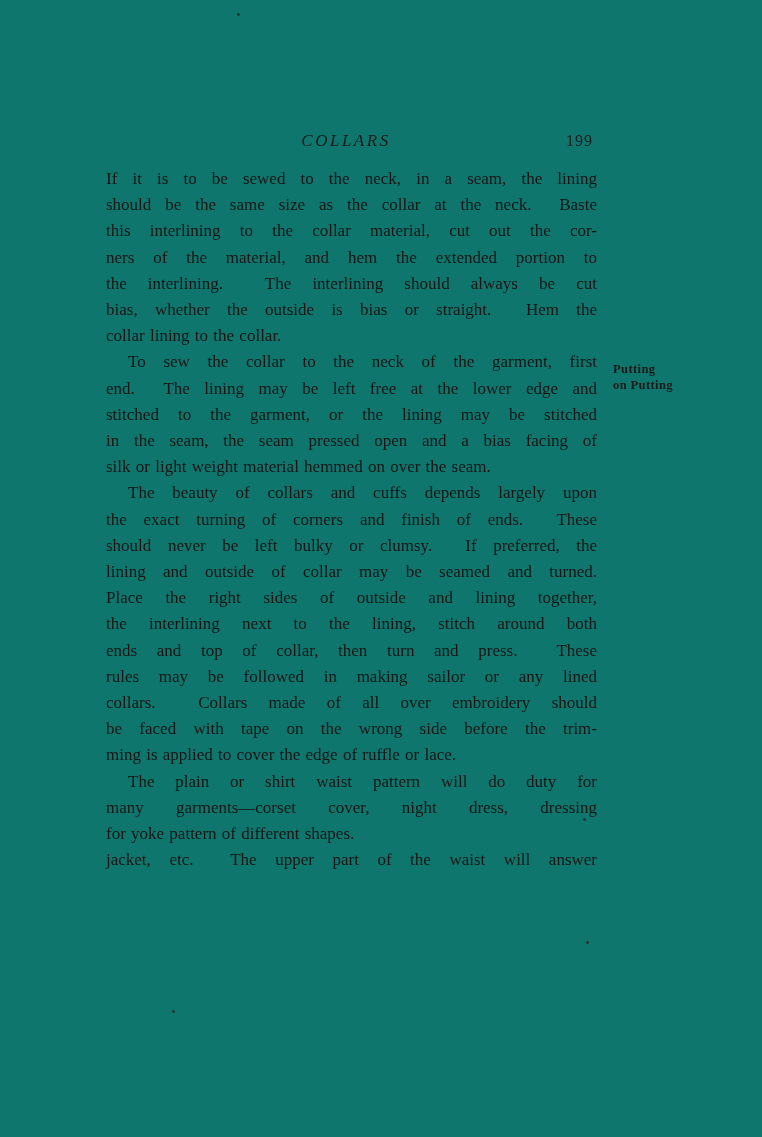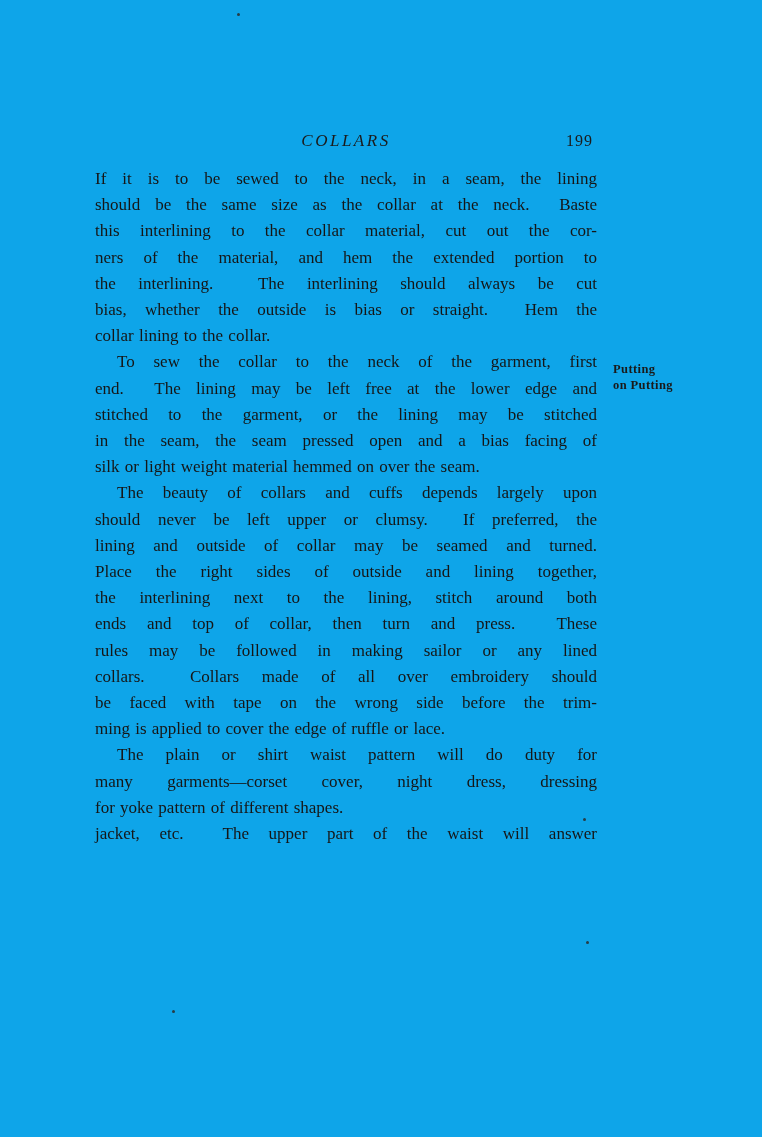--- a/index.html
+++ b/index.html
@@ -4,21 +4,21 @@
 <style>
   html, body {
     margin: 0;
     padding: 0;
     background: #ffffff;
   }
   .page {
     position: relative;
     width: 762px;
     height: 1137px;
-    background: #0ea5e9;
+    background: #0f766e;
     overflow: hidden;
     font-family: "Liberation Serif", serif;
     color: #171717;
   }
   .running-head {
     position: absolute;
     left: 95px;
     top: 131px;
     width: 502px;
     height: 24px;
@@ -48,20 +48,21 @@
     font-size: 17px;
     line-height: 26.2px;
     color: #161616;
   }
   .para { margin: 0; }
   .line {
     text-align: justify;
     text-align-last: justify;
     white-space: pre-wrap;
     word-spacing: 1px;
+    margin-left: 11px;
   }
   .line.last {
     text-align-last: left;
   }
   .line.indent {
     text-indent: 22px;
   }
   .margin-note {
     position: absolute;
     left: 613px;
@@ -104,21 +105,22 @@
       </div>
       <div class="para">
         <div class="line indent">To sew the collar to the neck of the garment, first</div>
         <div class="line">end.  The lining may be left free at the lower edge and</div>
         <div class="line">stitched to the garment, or the lining may be stitched</div>
         <div class="line">in the seam, the seam pressed open and a bias facing of</div>
         <div class="line last">silk or light weight material hemmed on over the seam.</div>
       </div>
       <div class="para">
         <div class="line indent">The beauty of collars and cuffs depends largely upon</div>
-        <div class="line">should never be left upper or clumsy.  If preferred, the</div>
+        <div class="line">the exact turning of corners and finish of ends.  These</div>
+        <div class="line">should never be left bulky or clumsy.  If preferred, the</div>
         <div class="line">lining and outside of collar may be seamed and turned.</div>
         <div class="line">Place the right sides of outside and lining together,</div>
         <div class="line">the interlining next to the lining, stitch around both</div>
         <div class="line">ends and top of collar, then turn and press.  These</div>
         <div class="line">rules may be followed in making sailor or any lined</div>
         <div class="line">collars.  Collars made of all over embroidery should</div>
         <div class="line">be faced with tape on the wrong side before the trim-</div>
         <div class="line last">ming is applied to cover the edge of ruffle or lace.</div>
       </div>
       <div class="para">

